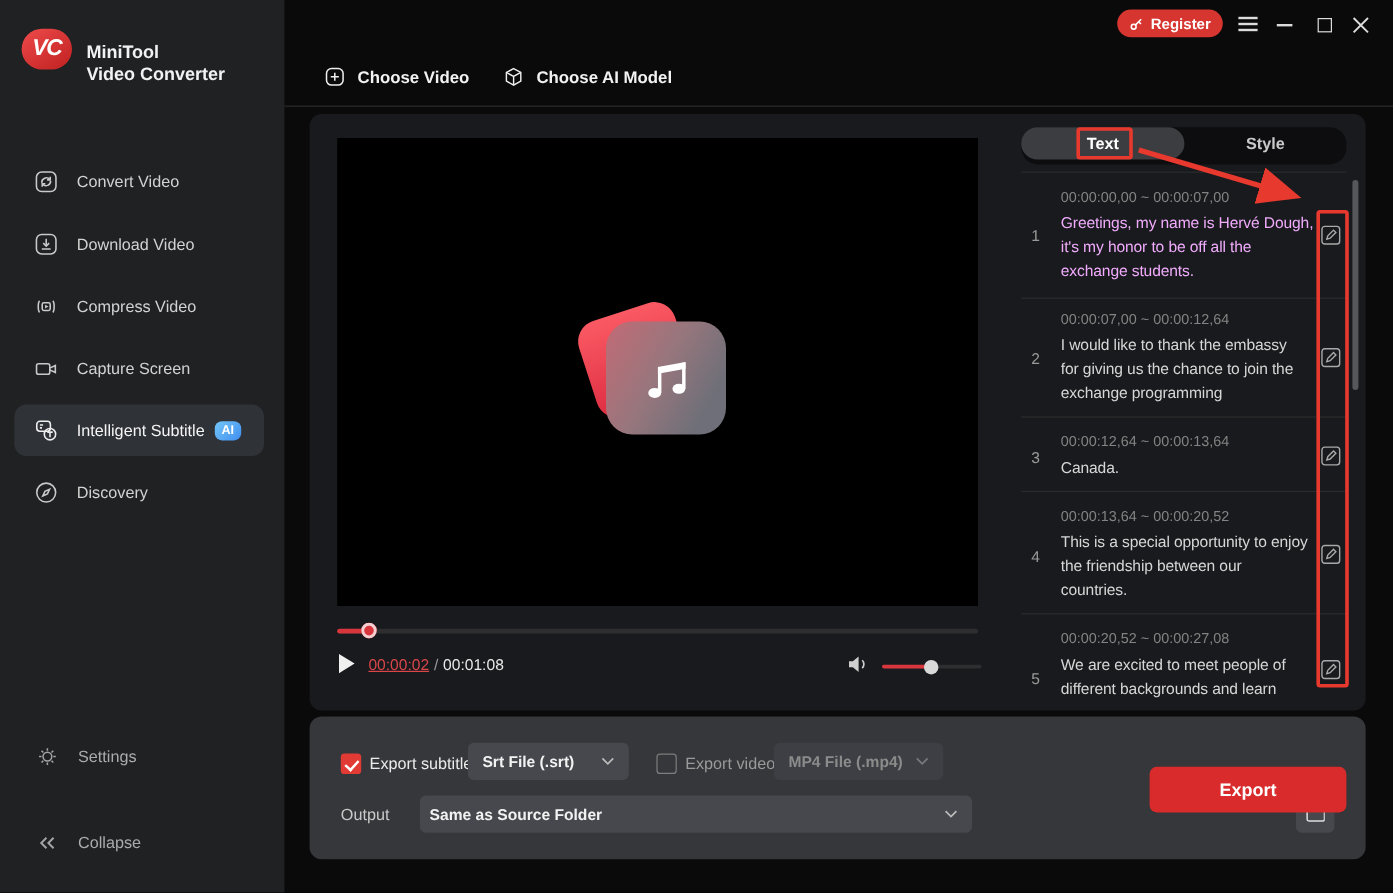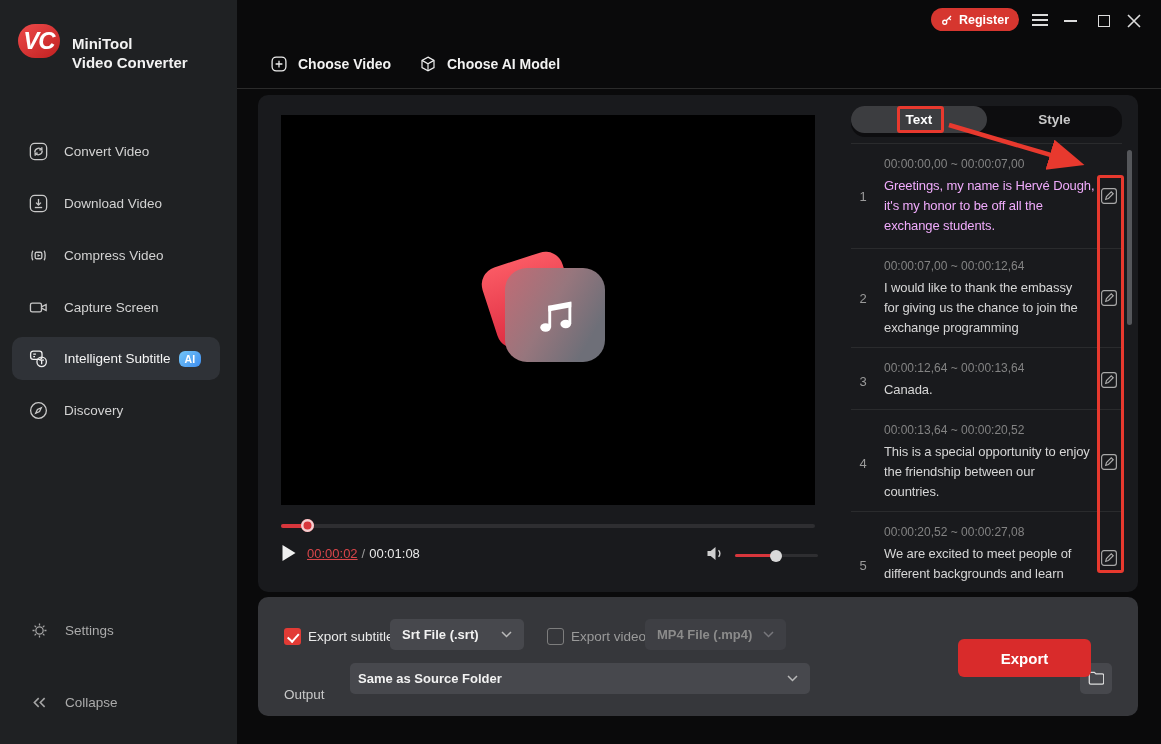--- a/index.html
+++ b/index.html
@@ -4,21 +4,21 @@
 <style>
   * { margin:0; padding:0; box-sizing:border-box; }
   html,body { background:#000; }
   body { font-family:"Liberation Sans","DejaVu Sans",sans-serif; }
   .page { position:relative; width:1161px; height:744px; background:#0a0a0b; overflow:hidden; }
 
   
   .sidebar { position:absolute; left:0; top:0; width:237px; height:744px; background:#1f2123; }
   .logo { position:absolute; left:18px; top:24px; width:42px; height:34px; border-radius:20px;
           background:linear-gradient(145deg,#ee4b4b,#c02020); display:flex; align-items:center; justify-content:center;
-          color:#fff; font-weight:bold; font-style:italic; font-size:24px; letter-spacing:-1px; }
+          color:#fff; font-weight:bold; font-style:italic; font-size:19px; letter-spacing:-1px; }
   .brand { position:absolute; left:72px; top:26px; color:#f2f2f2; font-size:15px; font-weight:bold; line-height:19px;margin-top:8px; }
   .nav-item { position:absolute; left:0; width:237px; height:43px; display:flex; align-items:center; padding-left:28px;
               color:#d2d2d2; font-size:13.5px; cursor:pointer; }
   .nav-item .nicon { width:21px; height:21px; margin-right:15px; color:#c9c9c9; flex:0 0 auto; }
   .nav-item.active { left:12px; width:208px; padding-left:16px; background:#2f3237; border-radius:10px; color:#f5f5f5; }
   .nav-item.active .nicon { color:#eee; }
   .ai-badge { margin-left:8px; background:linear-gradient(135deg,#74c6f8,#3f8ef0); color:#fff; font-size:10.5px;
               font-weight:bold; padding:2px 6px; border-radius:6px; }
   .foot-item { position:absolute; left:0; width:237px; height:40px; display:flex; align-items:center; padding-left:30px;
                color:#ababab; font-size:13.5px; cursor:pointer; }
@@ -82,21 +82,21 @@
   .bar-label { position:absolute; font-size:13.5px; color:#eaeaea; }
   .bar-label.dim { color:#9a9a9a; }
   .bar-label.mid { color:#c9c9c9; }
   .dd { position:absolute; height:31px; background:#47484d; border-radius:5px; display:flex; align-items:center;
         padding:0 12px; color:#f2f2f2; font-size:13px; font-weight:bold; cursor:pointer; }
   .dd .chev { margin-left:auto; width:11px; height:7px; color:#b9b9b9; }
   .dd.disabled { background:#3e3f44; color:#8b8b8b; cursor:default; }
   .dd.disabled .chev { color:#77777c; }
   .folder-btn { position:absolute; left:822px; top:66px; width:32px; height:31px; background:#47484d; border-radius:5px;
                 display:flex; align-items:center; justify-content:center; color:#ddd; cursor:pointer; }
-  .export-btn { position:absolute; left:700px; top:42px; width:133px; height:38px; background:#d92b2b; border:none;
+  .export-btn { position:absolute; left:700px; top:42px; width:164px; height:38px; background:#d92b2b; border:none;
                 border-radius:6px; color:#fff; font-size:15px; font-weight:bold; font-family:inherit; cursor:pointer; }
 
   
   .annot-box { position:absolute; border:3px solid #e8392e; border-radius:3px; z-index:40; pointer-events:none; }
   .annot-svg { position:absolute; left:0; top:0; width:1161px; height:744px; z-index:41; pointer-events:none; }
 
   svg { display:block; }
 </style>
 </head>
 <body>
@@ -384,21 +384,21 @@
     <div class="bar-label dim" style="left:313px;top:32px;text-align:center;">Export video</div>
     <div class="dd disabled" style="left:387px;top:22px;width:141px;">
       <span>MP4 File (.mp4)</span>
       <span class="chev">
         <svg viewBox="0 0 11 7" fill="none" stroke="currentColor" stroke-width="1.5">
             <path d="M1 1l4.5 4.5L10 1"></path>
           </svg>
       </span>
     </div>
 
-    <div class="bar-label mid" style="left:26px;top:90px;">Output</div>
+    <div class="bar-label mid" style="left:26px;top:74px;">Output</div>
     <div class="dd" style="left:92px;top:66px;width:460px;padding-left:8px;">
       <span>Same as Source Folder</span>
       <span class="chev">
         <svg viewBox="0 0 11 7" fill="none" stroke="currentColor" stroke-width="1.5">
             <path d="M1 1l4.5 4.5L10 1"></path>
           </svg>
       </span>
     </div>
     <div class="folder-btn">
       <span style="width:17px;height:15px;">

